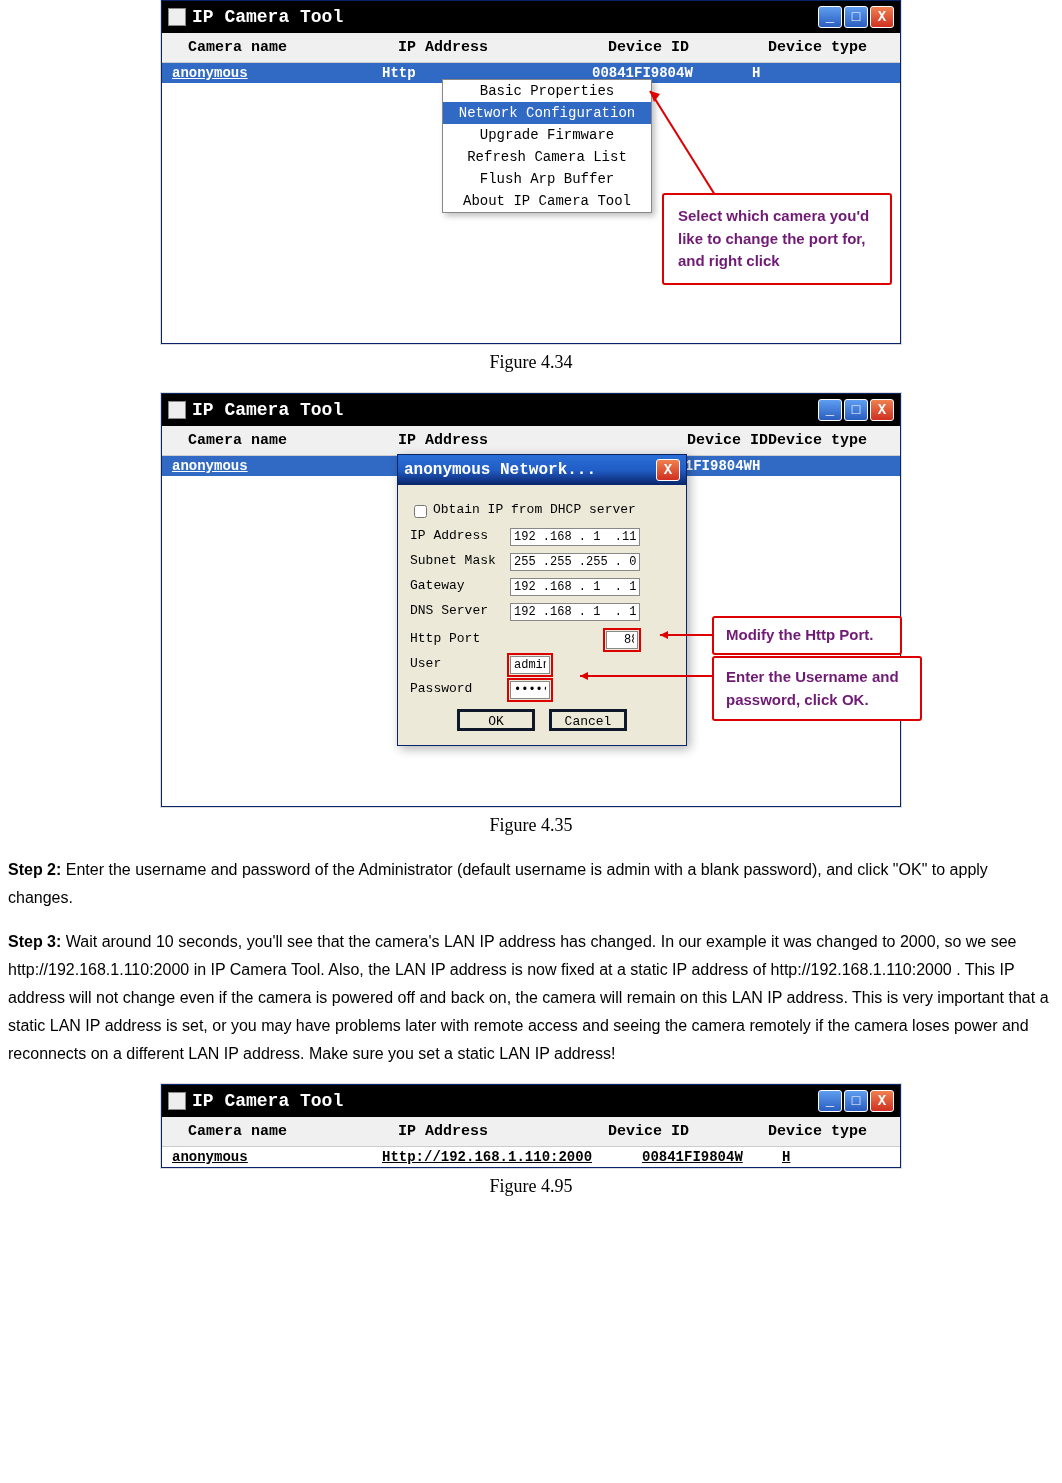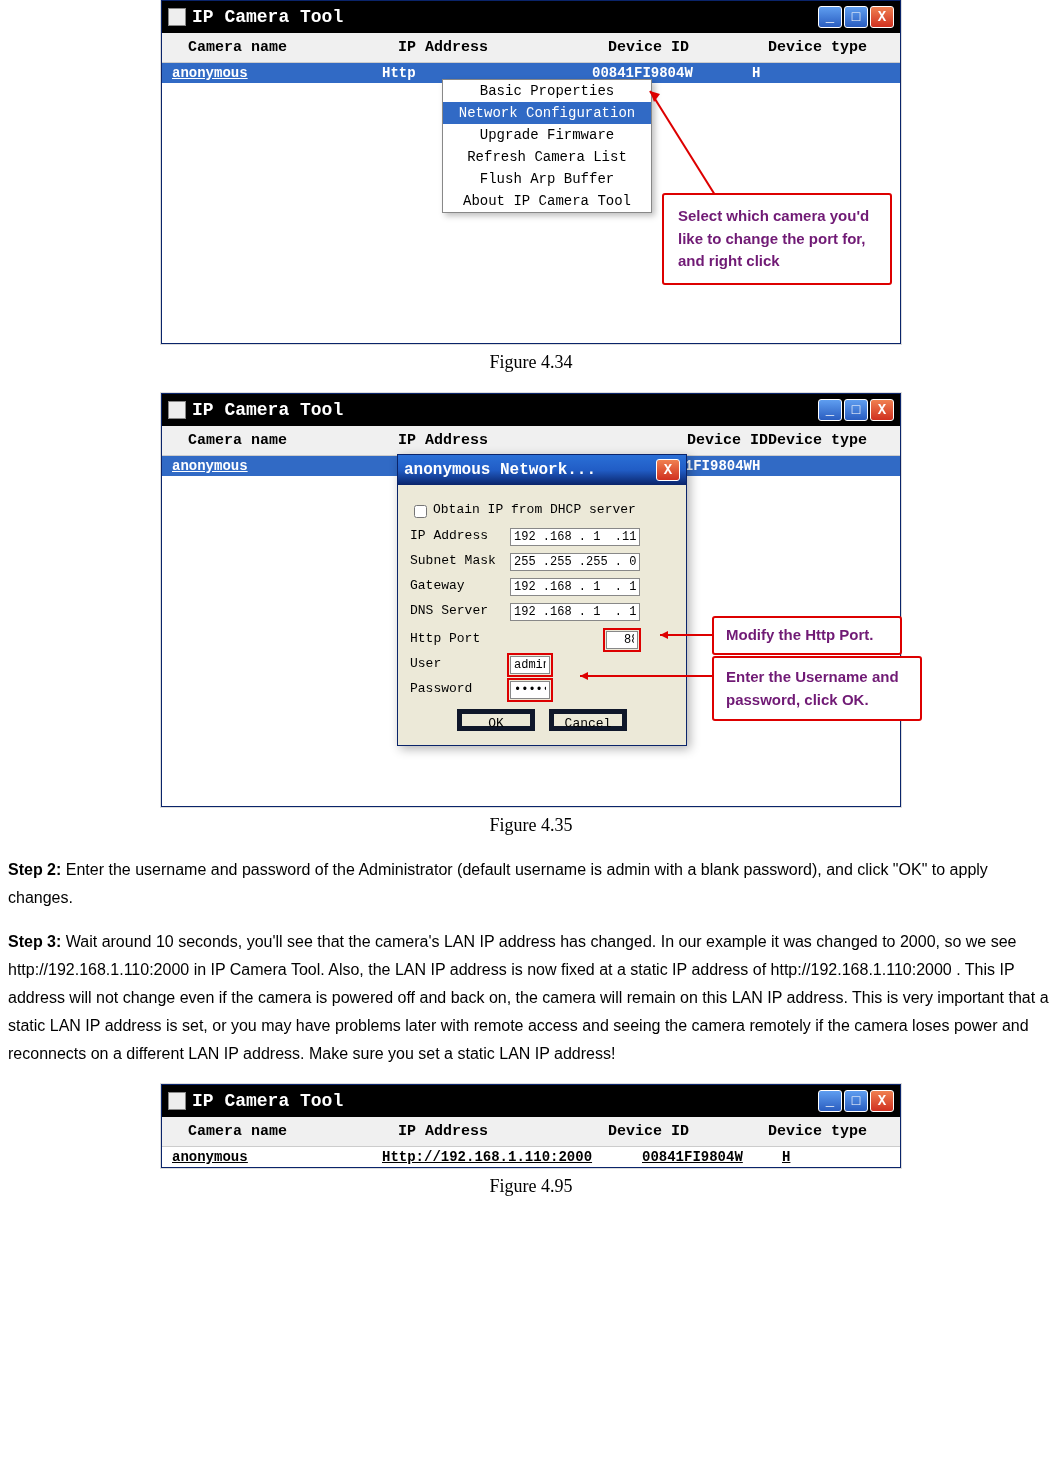--- a/index.html
+++ b/index.html
@@ -128,21 +128,21 @@
   .dlg-input {
     border: 1px solid #888; background: #fff; font-family: "Courier New", monospace;
     font-size: 12px; padding: 1px 3px; height: 18px;
   }
   .dlg-input.w130 { width: 130px; }
   .dlg-input.w40  { width: 32px; margin-left: 96px; padding-left: 17px; }
   .dlg-input.w70  { width: 40px; }
   .redbox { outline: 2px solid #d00; outline-offset: 1px; }
   .dlg-buttons { display: flex; gap: 14px; justify-content: center; margin: 10px 0 6px 0; }
   .dlg-btn {
-    width: 78px; height: 22px; background: #ece9d8; border: 5px solid #0f172a;
+    width: 78px; height: 22px; background: #ece9d8; border: 3px solid #0f172a;
     font-family: "Courier New", monospace; font-size: 13px; text-align: center;
     line-height: 20px;
   }
   .dlg-note { font-size: 11px; color: #333; line-height: 1.3; margin-top: 4px; }
   .chk { margin-right: 6px; }
   .bodytext {
     font-family: Arial, sans-serif;
     font-size: 16px;
     line-height: 1.75;
     padding: 0 8px;

